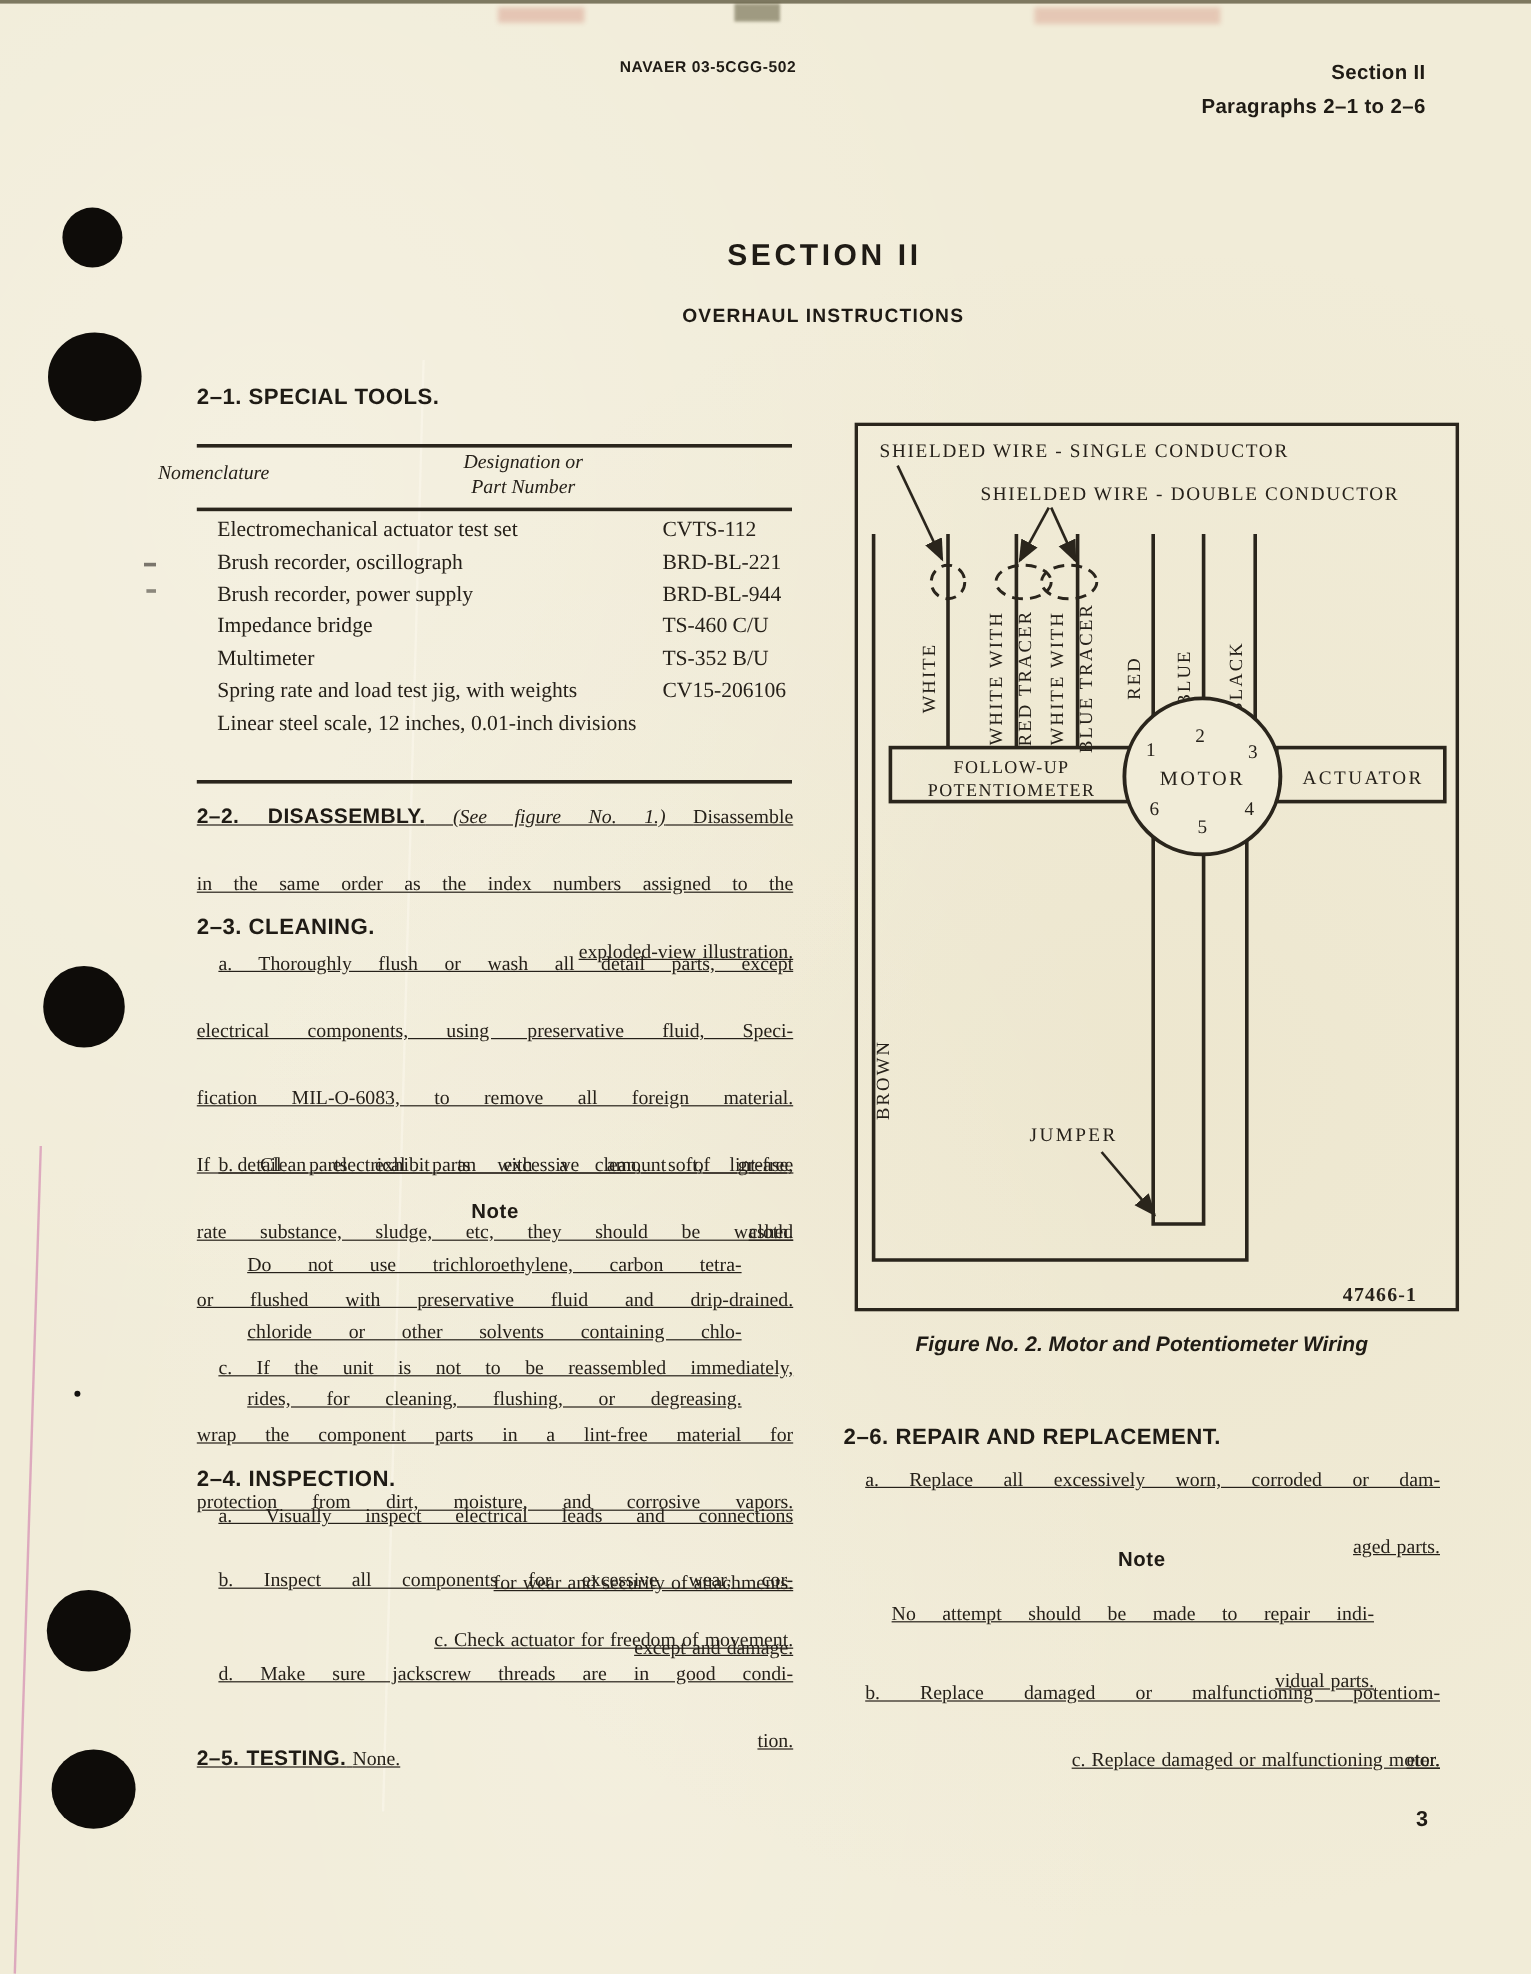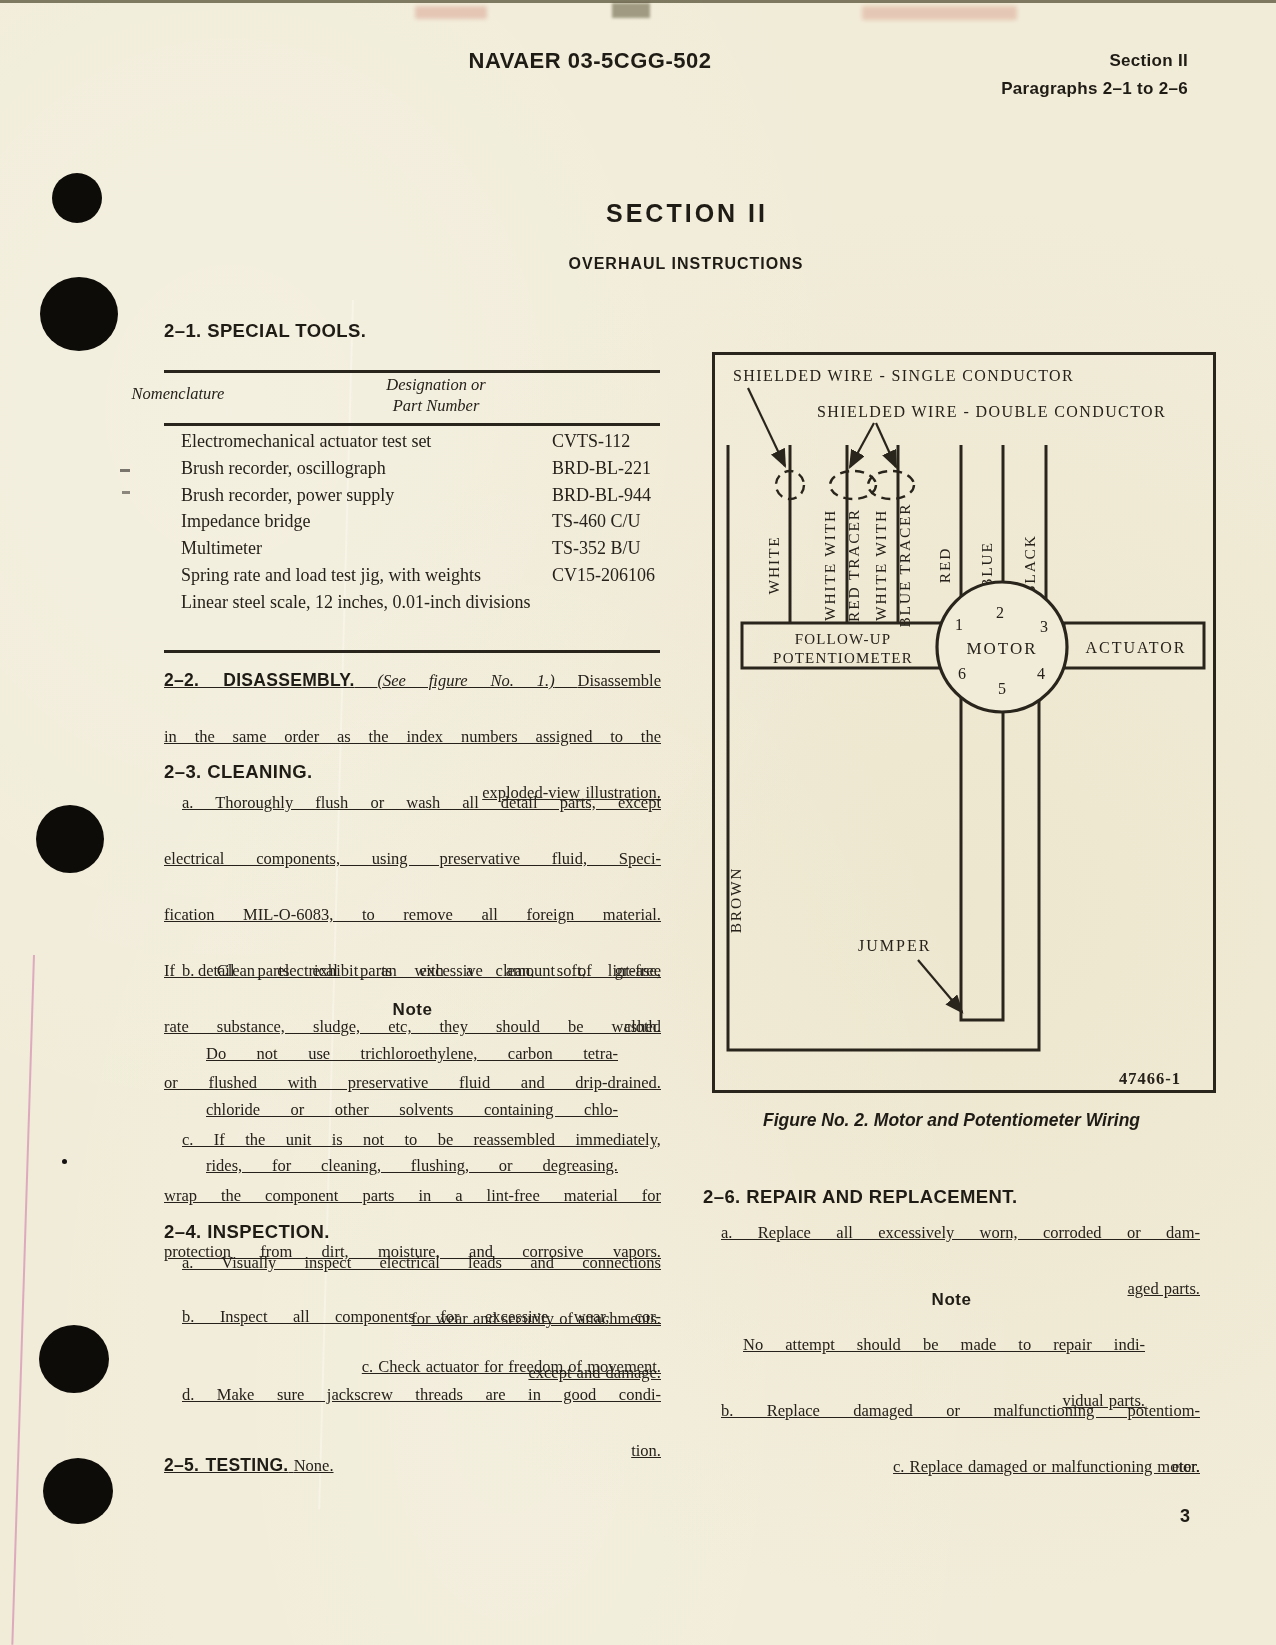--- a/index.html
+++ b/index.html
@@ -66,21 +66,21 @@
 
   <div class="hole" style="left:52px;top:173px;width:50px;height:50px;"></div>
   <div class="hole" style="left:40px;top:277px;width:78px;height:74px;"></div>
   <div class="hole" style="left:36px;top:805px;width:68px;height:68px;"></div>
   <div class="hole" style="left:39px;top:1325px;width:70px;height:68px;"></div>
   <div class="hole" style="left:43px;top:1458px;width:70px;height:66px;"></div>
   <div class="artifact" style="left:62px;top:1159px;width:5px;height:5px;background:#141210;border-radius:50%;"></div>
   <div class="artifact" style="left:120px;top:469px;width:10px;height:3px;background:#46413a;opacity:.7;"></div>
   <div class="artifact" style="left:122px;top:491px;width:8px;height:3px;background:#46413a;opacity:.6;"></div>
 
-  <div class="abs sans center" style="left:440px;top:48px;width:300px;font-size:22px;letter-spacing:.5px;">NAVAER 03-5CGG-502</div>
+  <div class="abs sans center" style="left:440px;top:48px;width:300px;font-size:13px;letter-spacing:.5px;">NAVAER 03-5CGG-502</div>
   <div class="abs sans right" style="left:900px;top:47px;width:288px;font-size:17px;line-height:28px;letter-spacing:.3px;">
     <div>Section II</div>
     <div>Paragraphs 2–1 to 2–6</div>
   </div>
 
   <div class="abs sans center" style="left:387px;top:199px;width:600px;font-size:25px;letter-spacing:3px;">SECTION II</div>
   <div class="abs sans center" style="left:386px;top:255px;width:600px;font-size:16px;letter-spacing:1px;">OVERHAUL INSTRUCTIONS</div>
 
   <div class="h-block" style="left:164px;top:320px;">2–1. SPECIAL TOOLS.</div>
 

